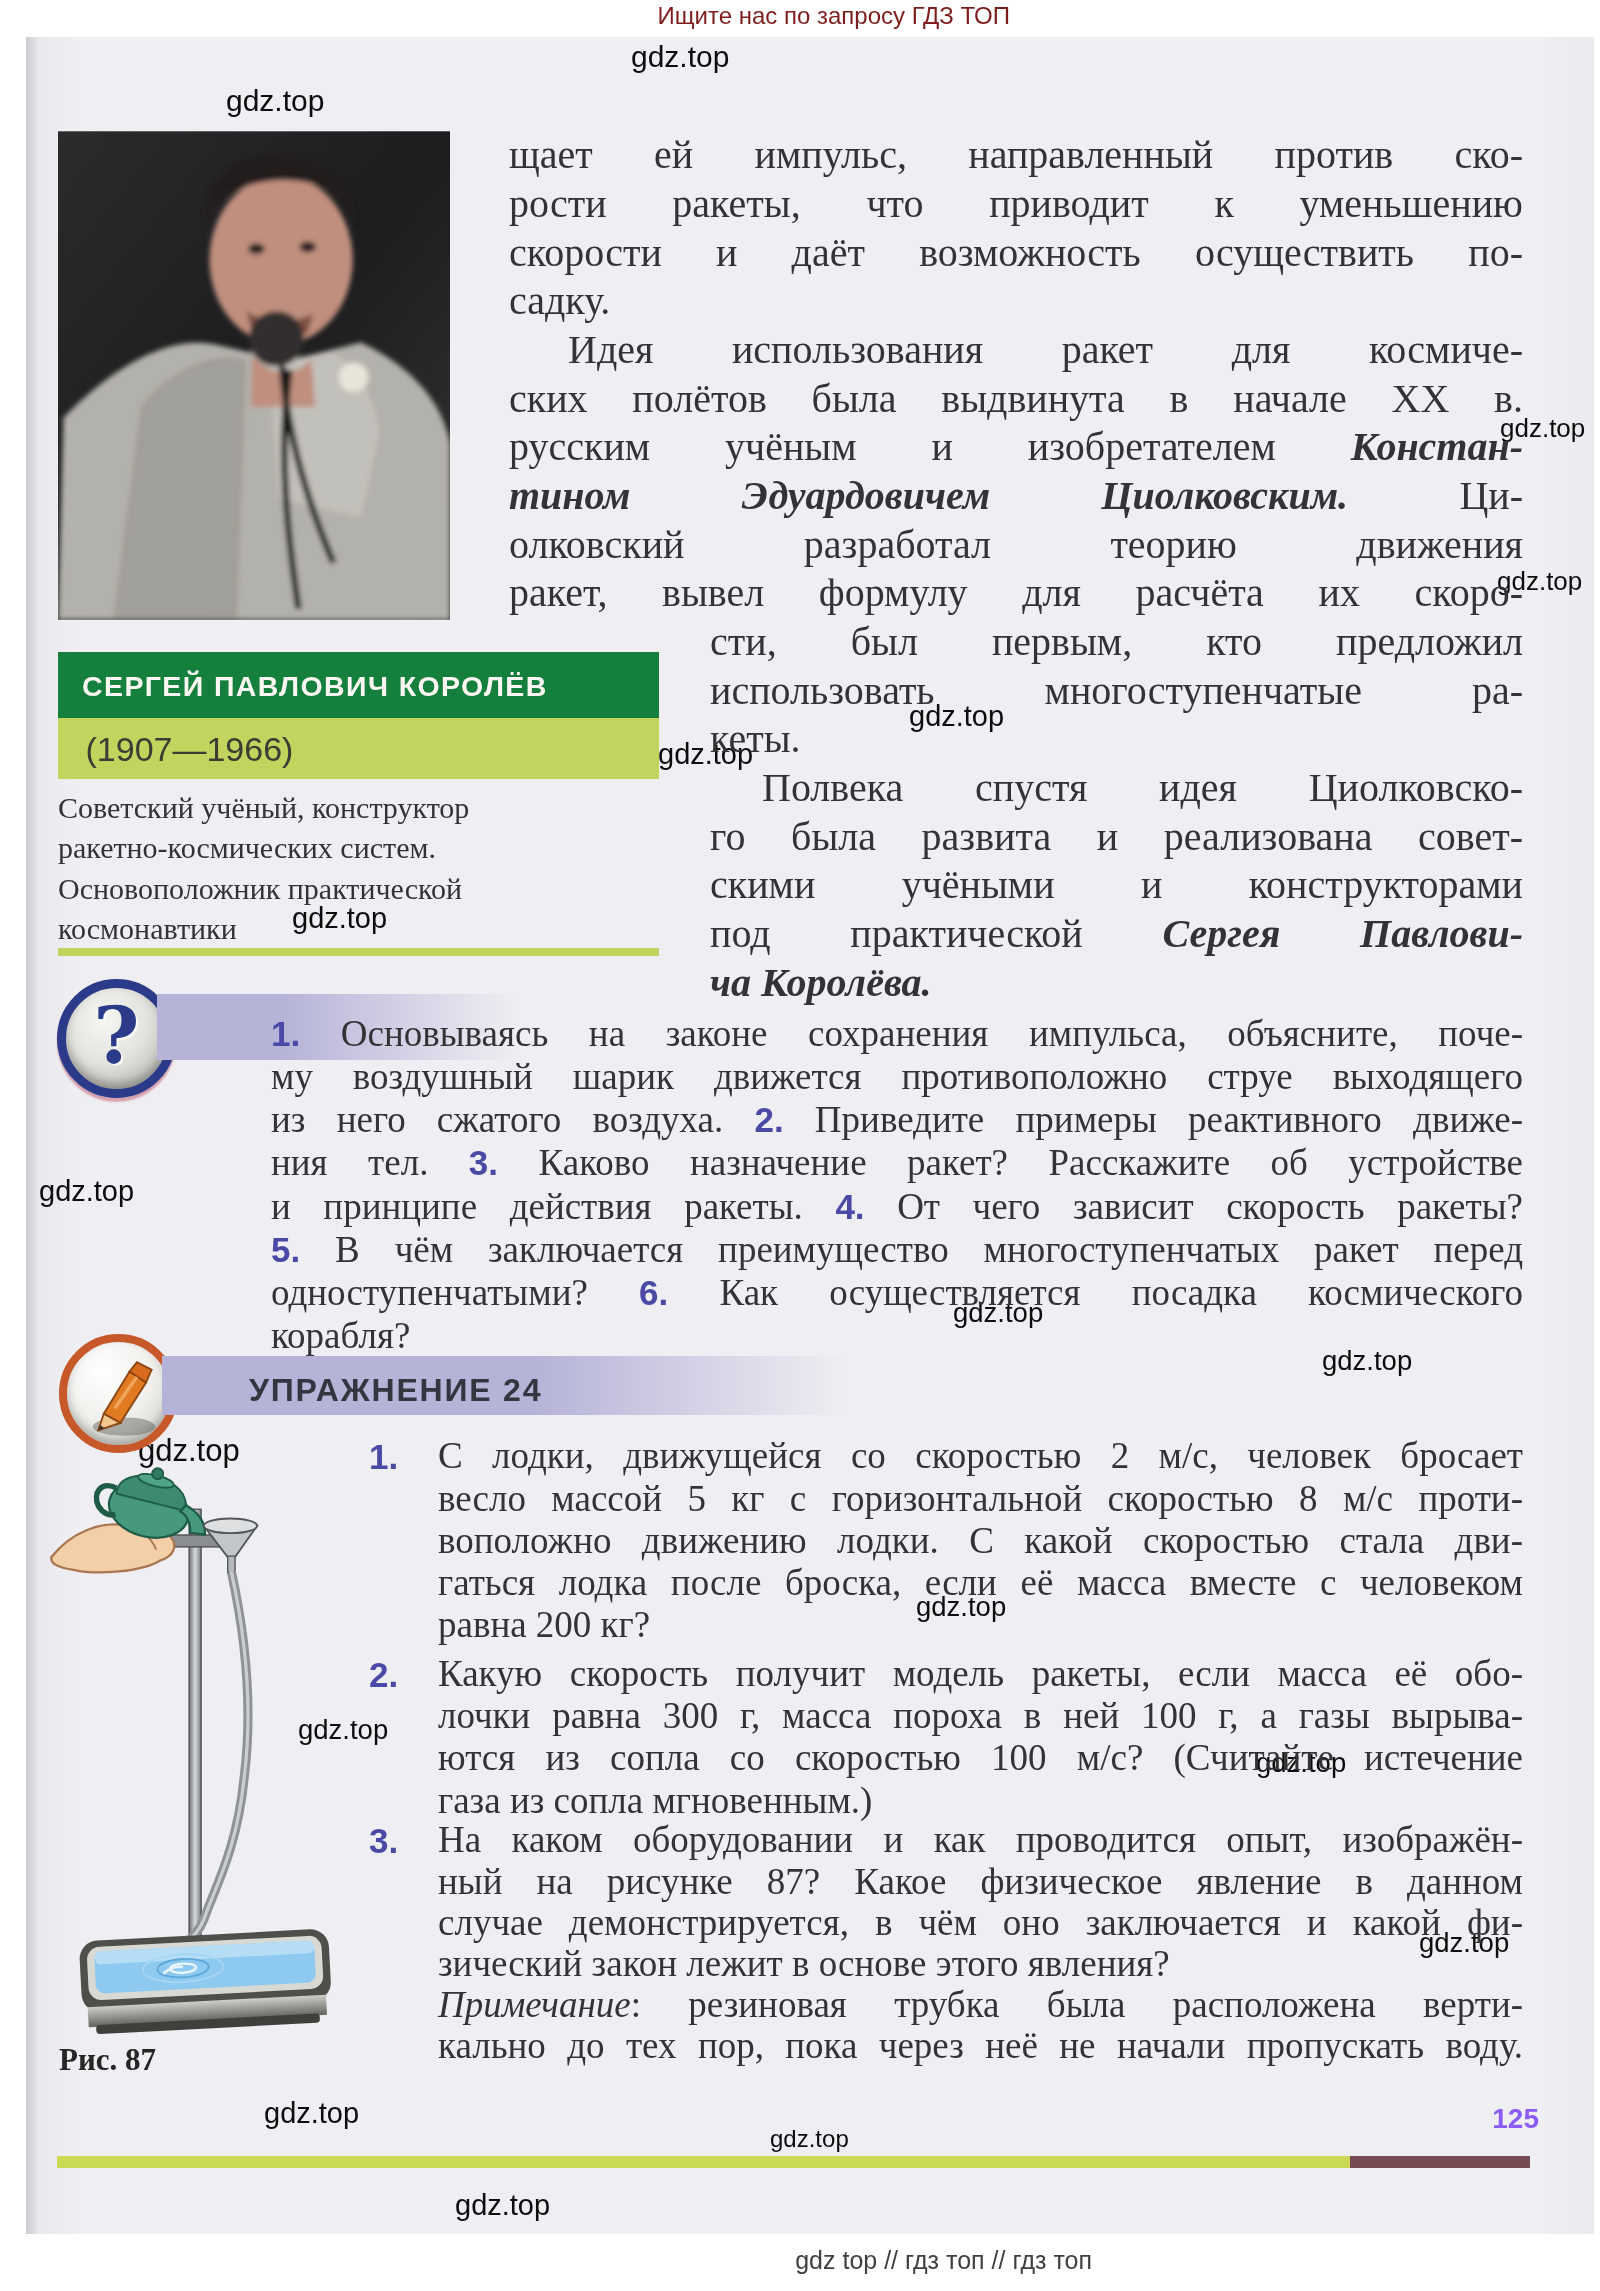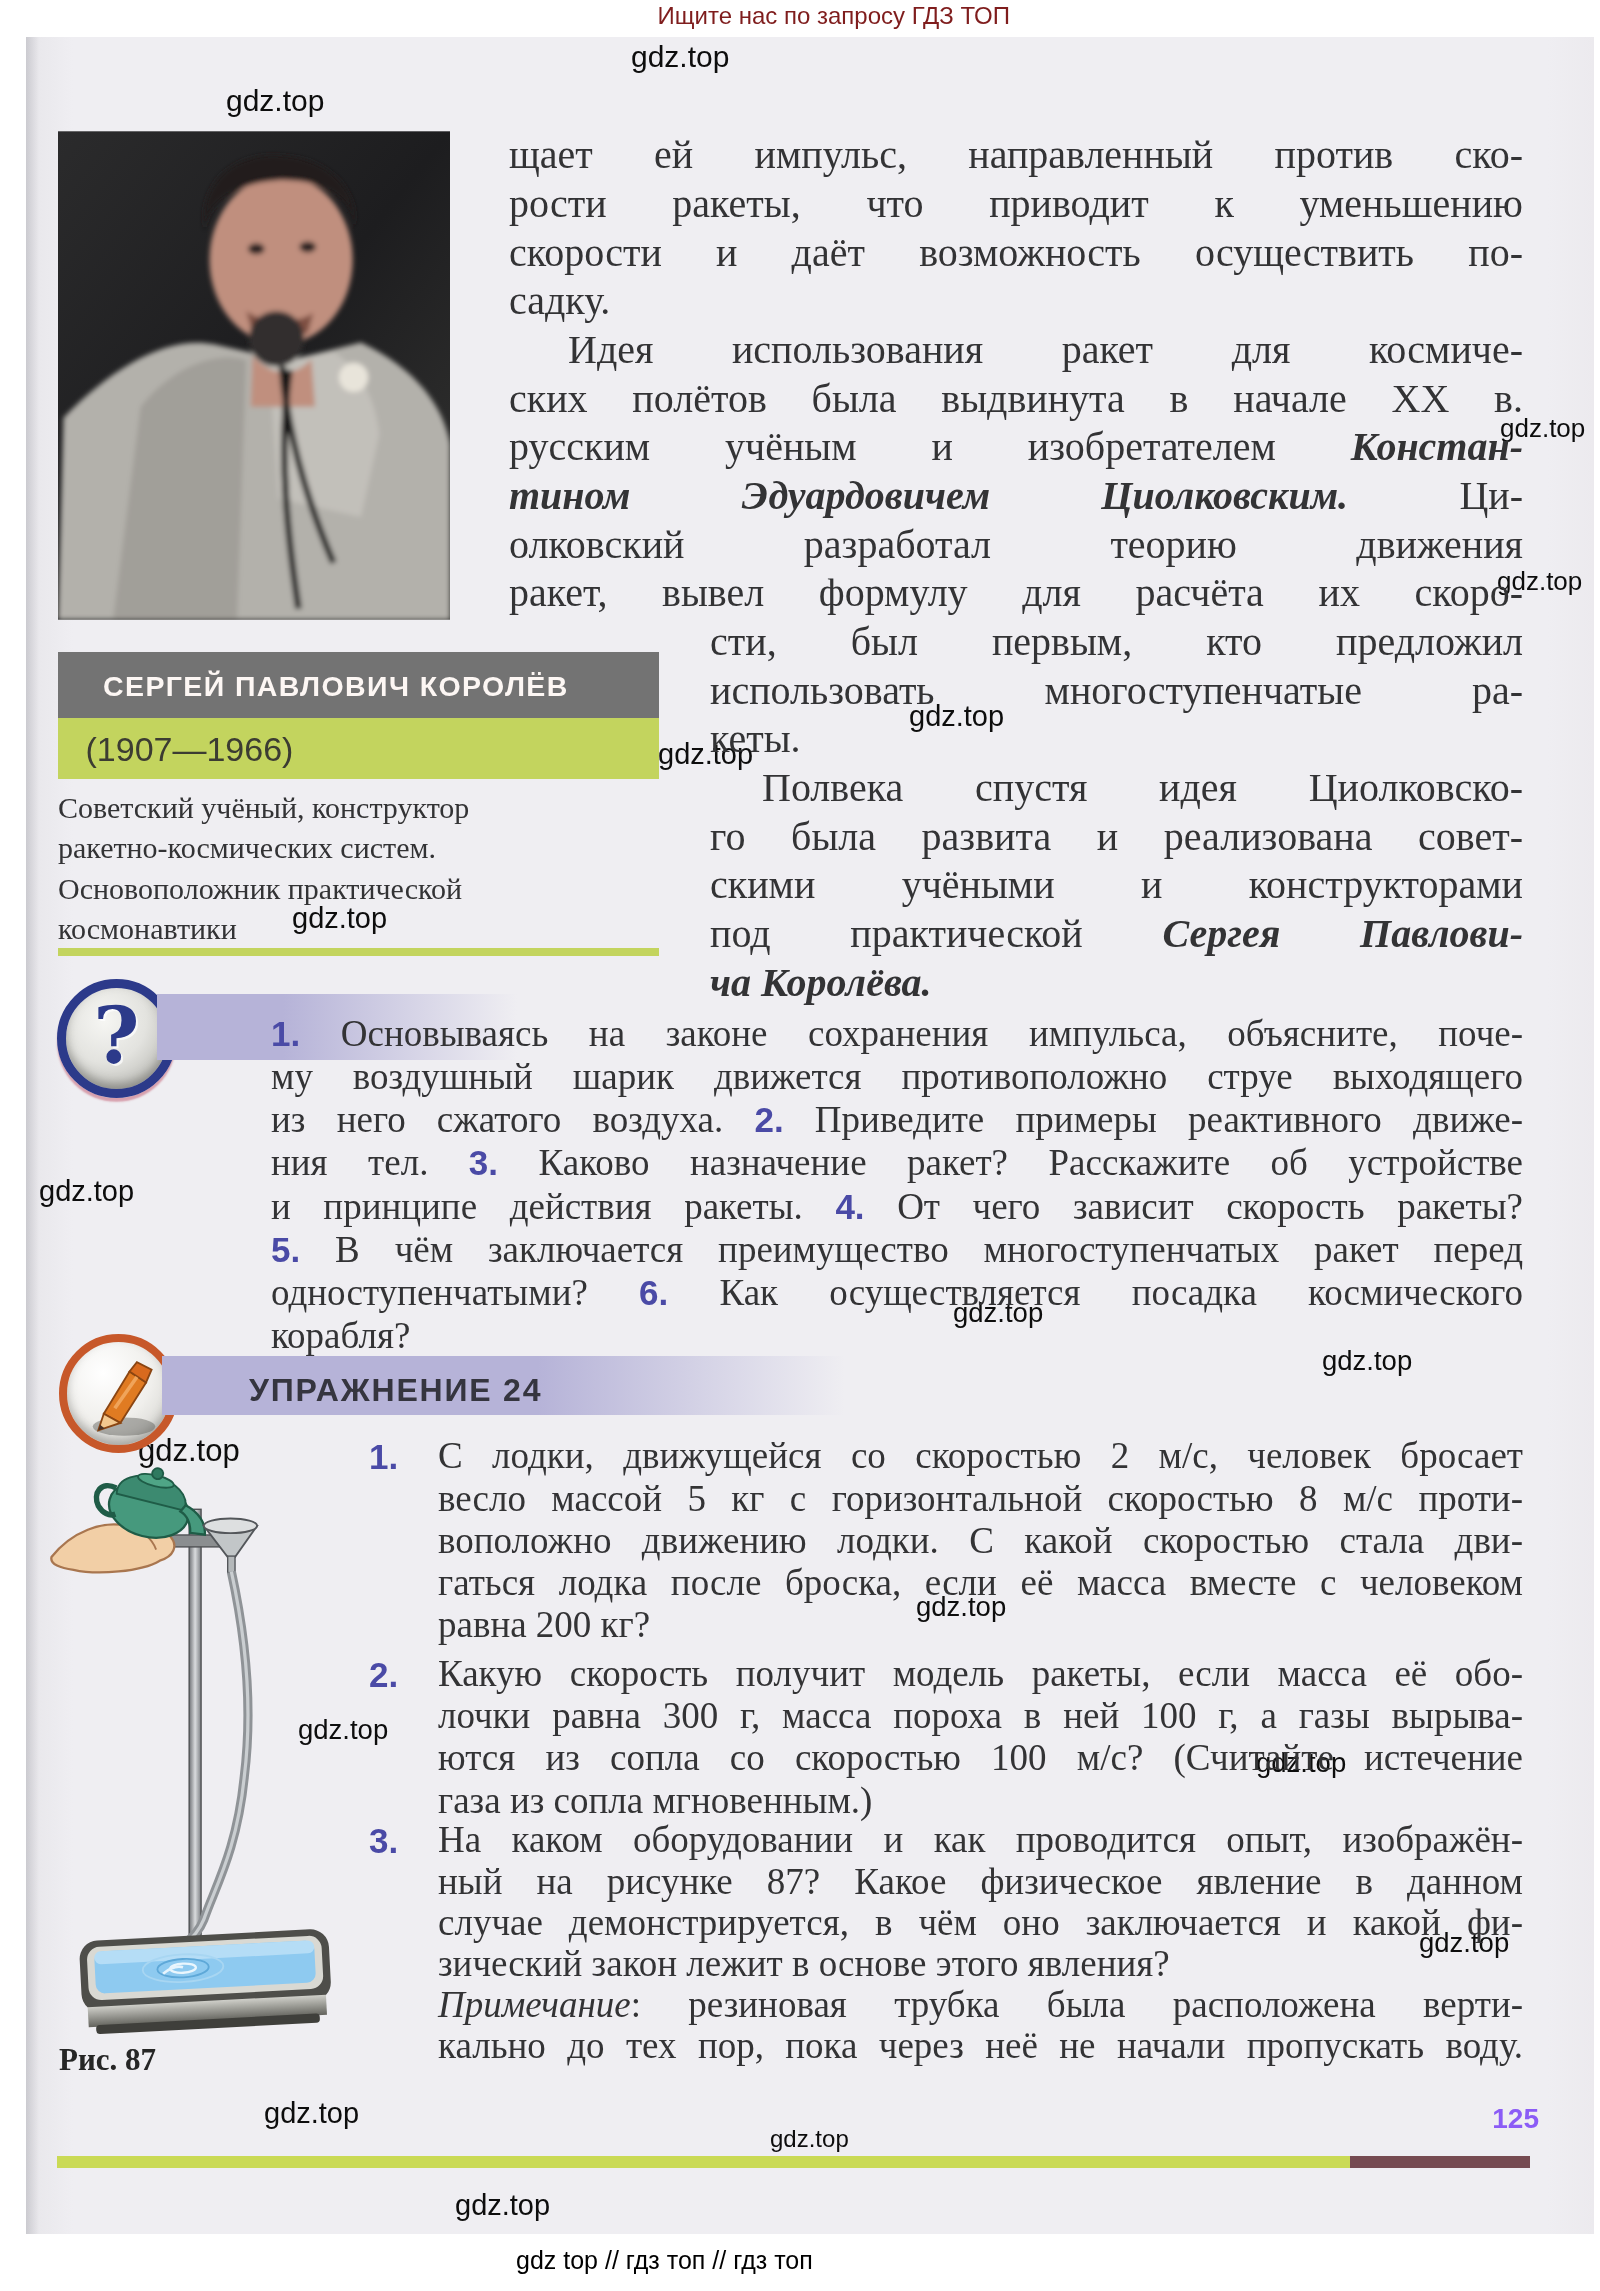--- a/index.html
+++ b/index.html
@@ -17,23 +17,23 @@
   .fze{font-size:37px;line-height:41px;}
   .fzb{font-size:30px;line-height:40px;}
   .bi{font-weight:bold;font-style:italic;}
   .it{font-style:italic;}
   .qn{font-weight:bold;color:#4a4aa6;font-family:"Liberation Sans",sans-serif;font-size:35px;}
   .num{position:absolute;font-weight:bold;color:#4a4aa6;font-family:"Liberation Sans",sans-serif;
        font-size:35px;}
   .wm{position:absolute;color:#0d0d0d;font-family:"Liberation Sans",sans-serif;white-space:nowrap;}
   .banner-top{position:absolute;left:624px;top:1.8px;width:386px;text-align:right;
        font-family:"Liberation Sans",sans-serif;font-size:24px;color:#7f1d1d;}
-  .maroon-bar{position:absolute;left:58px;top:652px;width:601px;height:66px;background:#737373;
+  .maroon-bar{position:absolute;left:58px;top:652px;width:601px;height:66px;background:#15803d;
        color:#fdf7f4;font-family:"Liberation Sans",sans-serif;font-weight:bold;font-size:28.5px;
-       letter-spacing:1.4px;line-height:68px;padding-left:45px;box-sizing:border-box;}
+       letter-spacing:1.4px;line-height:68px;padding-left:24px;box-sizing:border-box;}
   .green-bar{position:absolute;left:58px;top:718px;width:601px;height:61px;background:#c3d45e;
        color:#3c3c32;font-family:"Liberation Sans",sans-serif;font-size:34px;line-height:62px;
        padding-left:27.5px;box-sizing:border-box;}
   .green-rule{position:absolute;left:58px;top:948px;width:601px;height:8.3px;background:#c3d45e;}
   .qcircle{position:absolute;left:57px;top:979px;width:101px;height:101px;border-radius:50%;
        border:9.2px solid #2c3a8a;background:radial-gradient(circle at 38% 32%,#f6f6f3 0%,#e3e3df 45%,#a9a9a3 100%);
        box-shadow:0 3.7px 1.8px rgba(186,64,88,.45), inset 0 -5.5px 9.2px rgba(90,90,86,.5);}
   .qmark{position:absolute;left:0;top:-3.7px;width:101px;height:101px;text-align:center;
        font-family:"DejaVu Serif",serif;font-weight:bold;font-size:79px;line-height:103px;
        color:#2c3a8a;text-shadow:1.8px 1.8px 0 rgba(255,255,255,.7);}
@@ -44,22 +44,22 @@
        box-shadow:inset 0 -5.5px 9.2px rgba(90,90,86,.4);}
   .exstrip{position:absolute;left:162px;top:1356px;width:683px;height:59px;
        background:linear-gradient(90deg,#b6b3d8 0%,#b6b3d8 55%,rgba(182,179,216,0) 100%);}
   .extitle{position:absolute;left:208px;top:1372px;font-family:"Liberation Sans",sans-serif;
        font-weight:bold;font-size:32px;letter-spacing:1.8px;color:#35353f;margin-left:41px;}
   .figcap{position:absolute;left:59px;top:2042px;font-weight:bold;font-size:31px;color:#262626;}
   .brule-g{position:absolute;left:57px;top:2156px;width:1293px;height:12px;background:#cada55;}
   .brule-m{position:absolute;left:1350px;top:2156px;width:180px;height:12px;background:#764b52;}
   .pagenum{position:absolute;left:1438px;top:2103px;width:101px;text-align:right;
        font-family:"Liberation Sans",sans-serif;font-weight:bold;font-size:28px;color:#8b5cf6;}
-  .footer-links{position:absolute;left:516px;top:2246px;width:606px;text-align:left;
-       font-family:"Liberation Sans",sans-serif;font-size:25px;color:#000000;}
+  .footer-links{position:absolute;left:486px;top:2246px;width:606px;text-align:right;
+       font-family:"Liberation Sans",sans-serif;font-size:25px;color:#404040;}
   svg{display:block;}
 </style>
 </head>
 <body>
 
 <div class="page">
   <div class="scan"></div>
 
   <div class="banner-top">Ищите нас по запросу ГДЗ ТОП</div>
 

